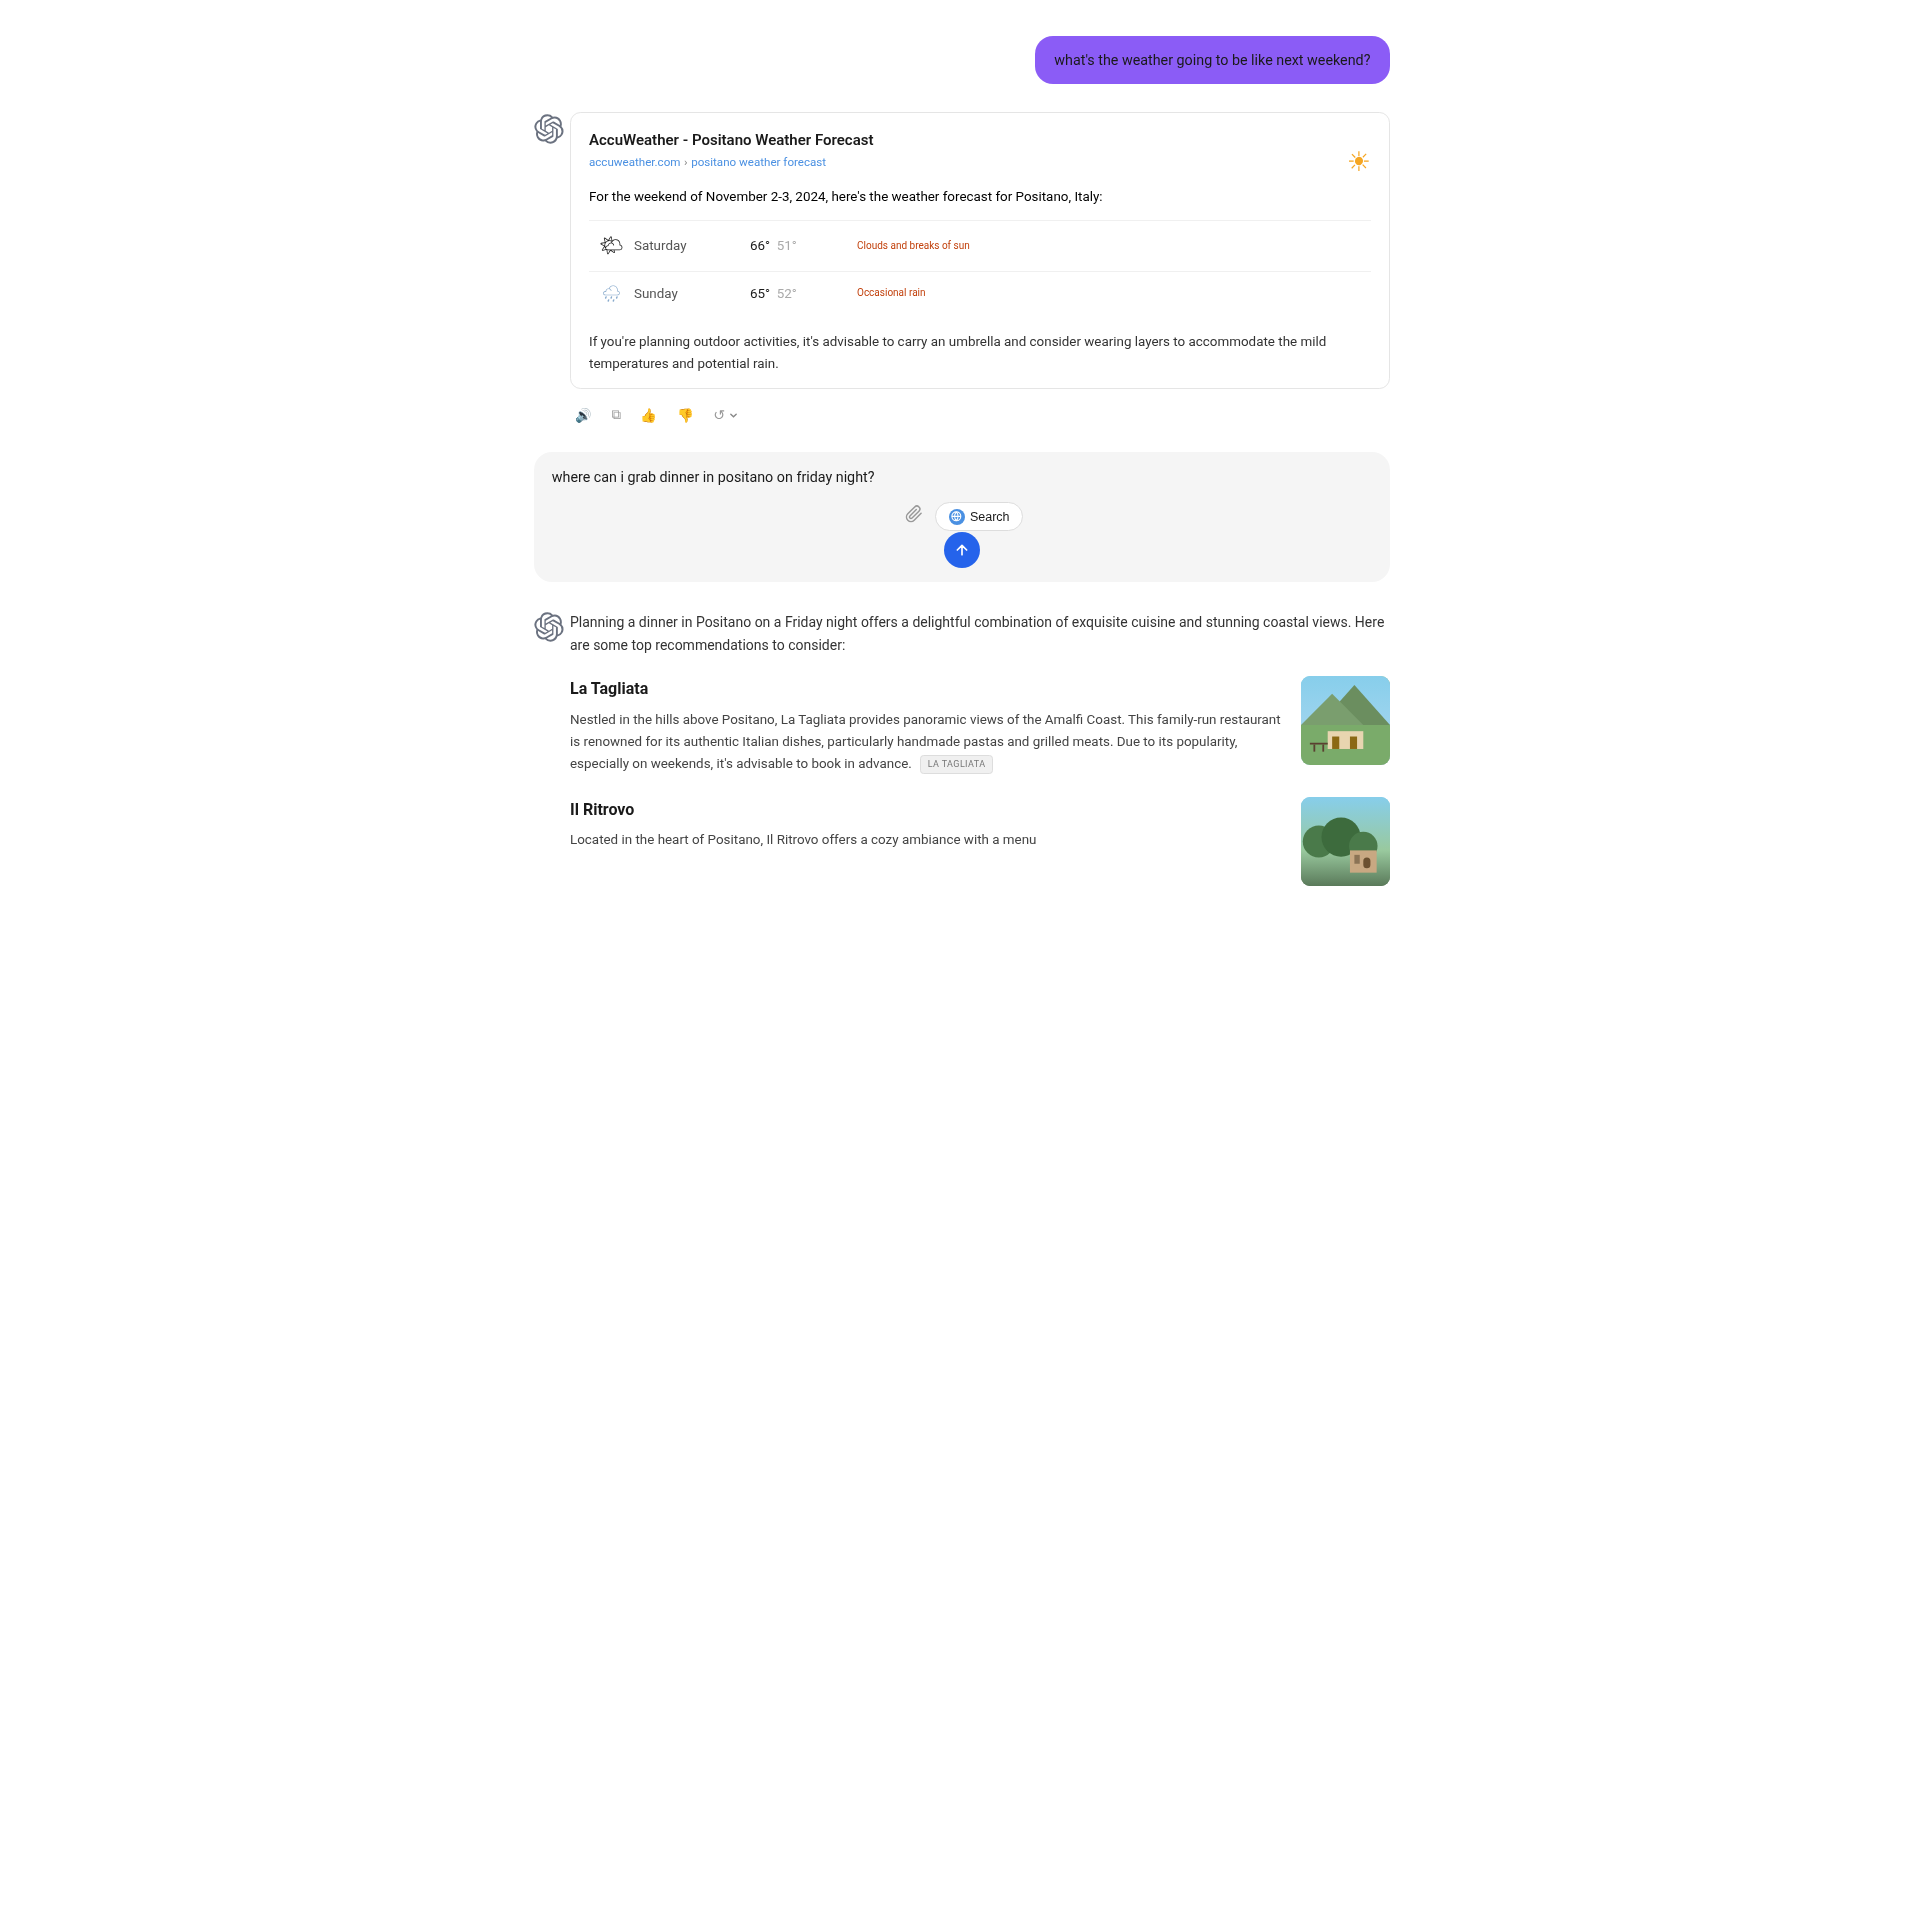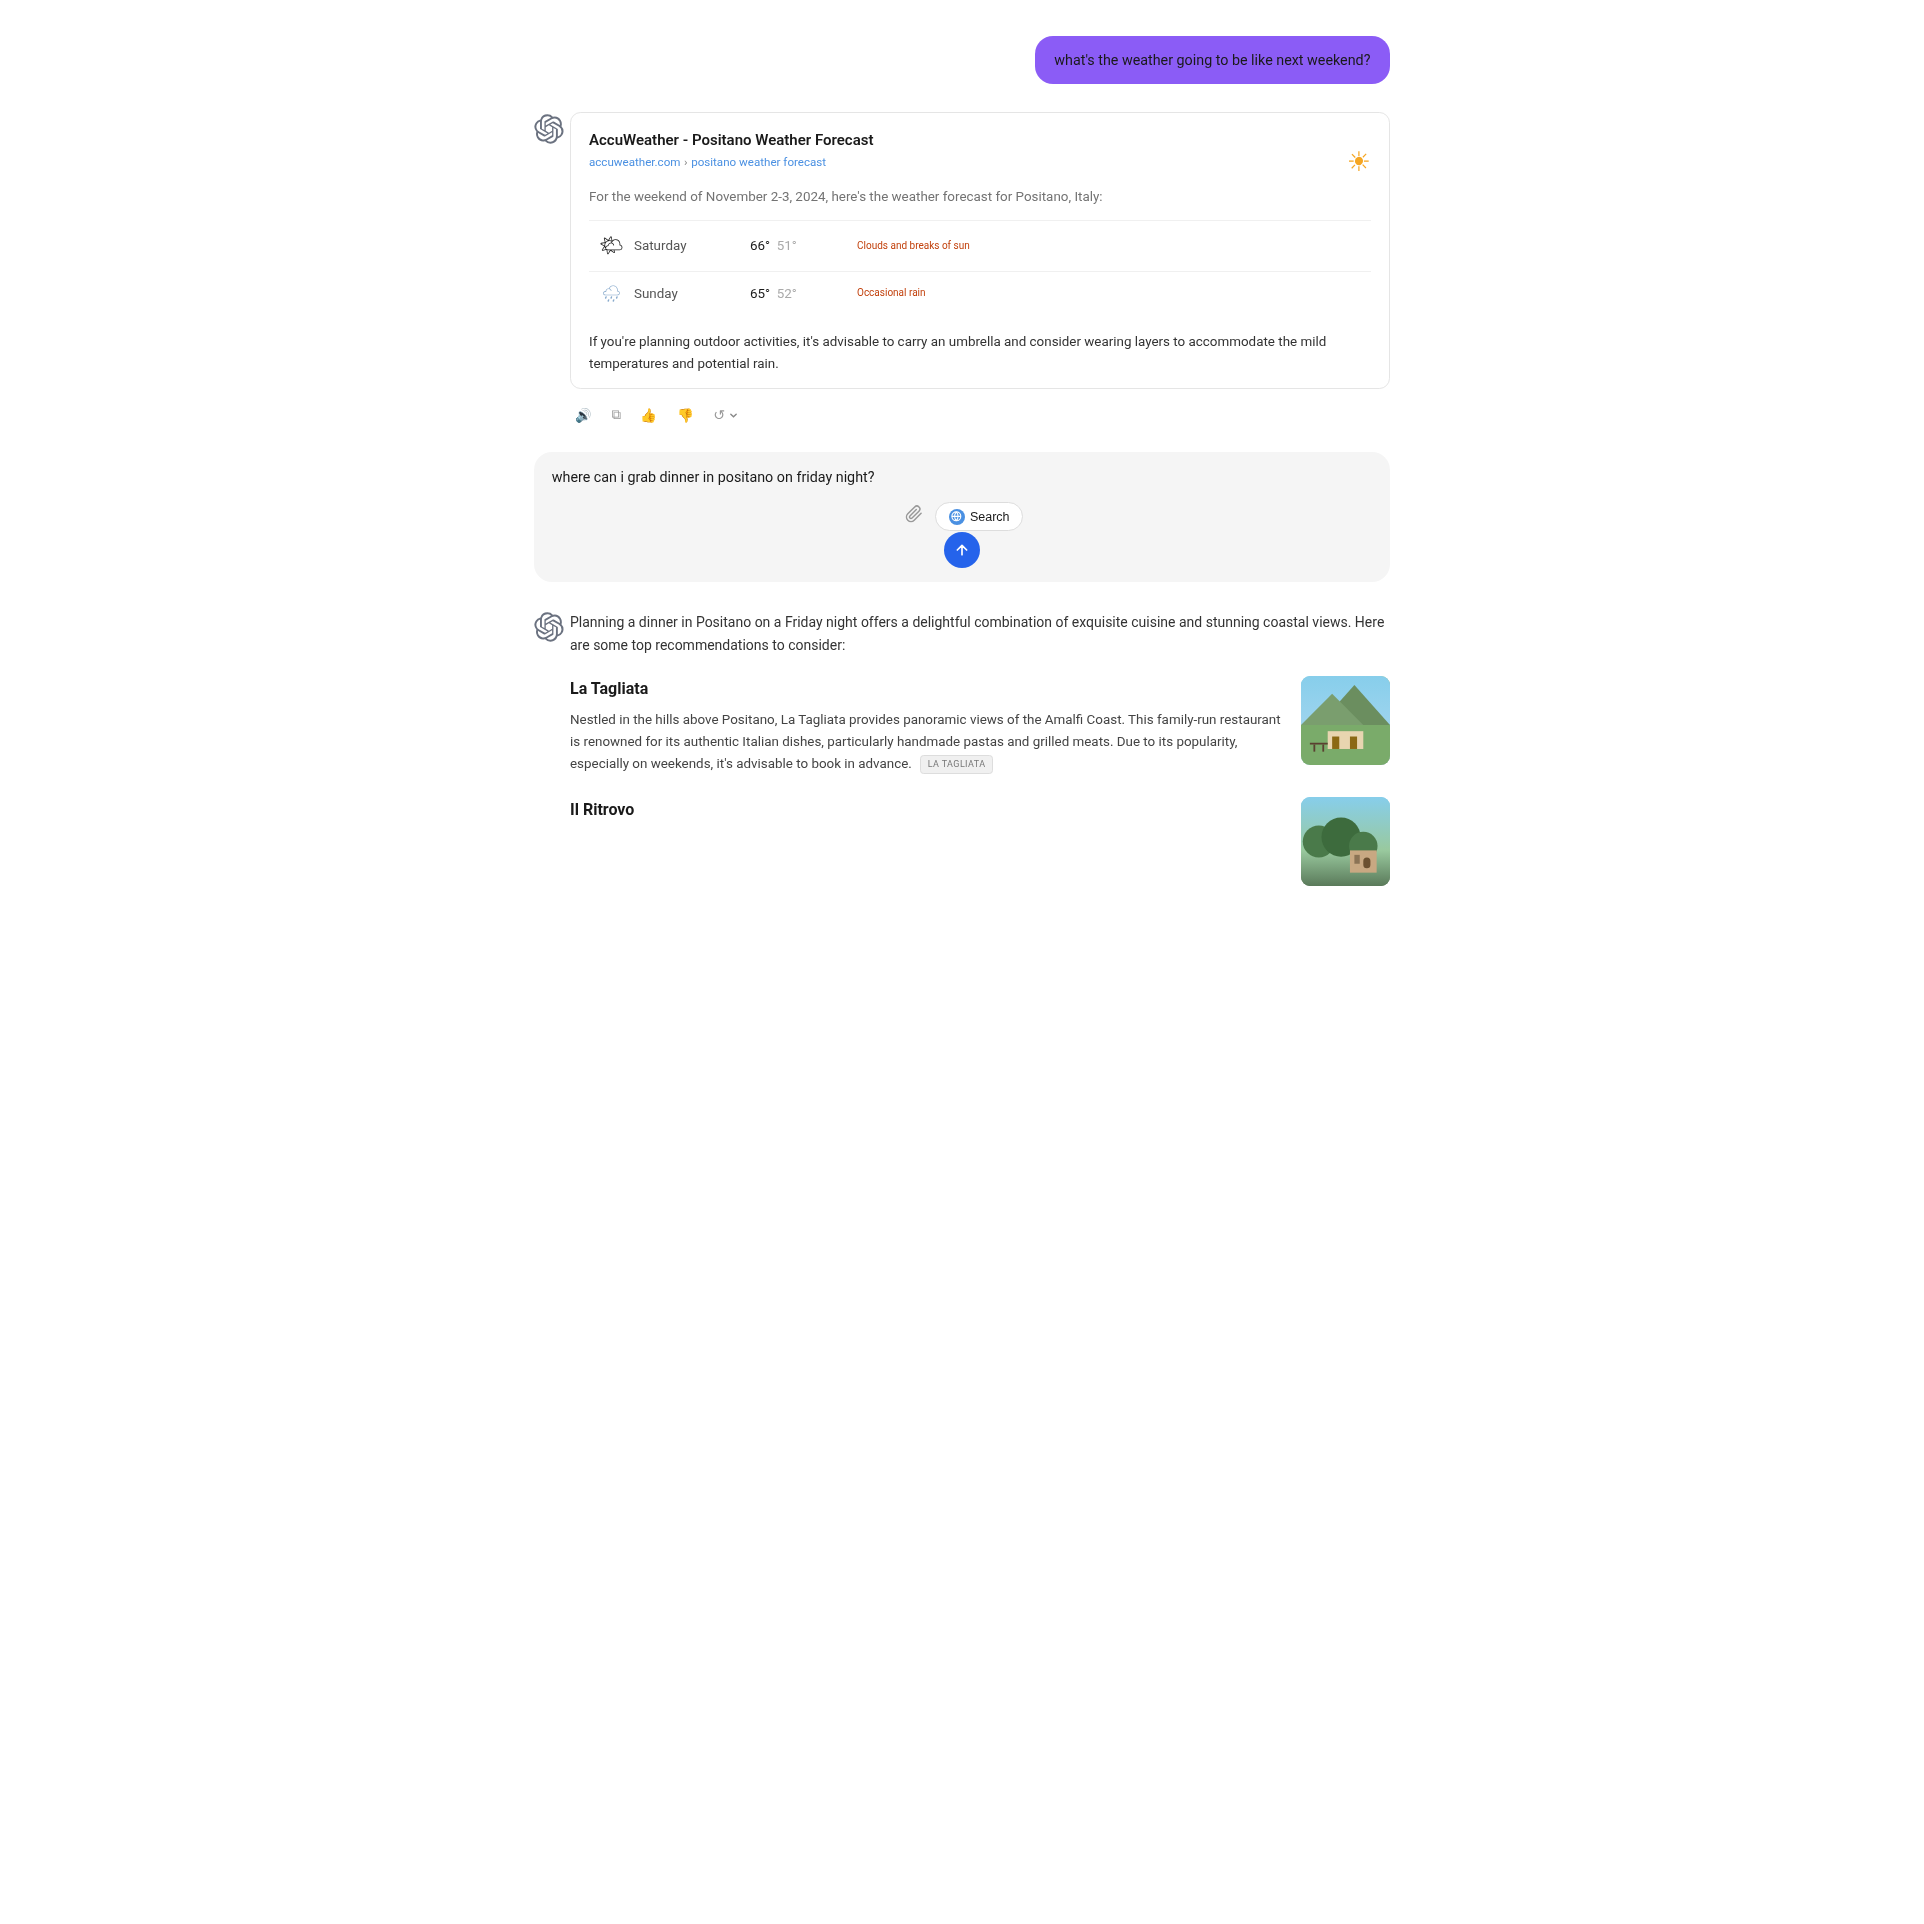--- a/index.html
+++ b/index.html
@@ -77,21 +77,21 @@
       position: relative;
     }
     .weather-sun-icon {
       position: absolute;
       top: -53px;
       right: 18px;
       font-size: 25px;
     }
     .weather-intro {
       font-size: 13.4px;
-      color: #737373;
+      color: #000000;
       margin-bottom: 12.5px;
     }
     .weather-row {
       display: flex;
       align-items: center;
       padding: 9px 0;
       border-top: 0.9px solid #f0f0f0;
       gap: 0;
     }
     .weather-icon-cell {
@@ -425,20 +425,21 @@
           <rect x="10" y="75" width="20" height="2" fill="#5a4030"></rect>
           <rect x="14" y="77" width="2" height="8" fill="#5a4030"></rect>
           <rect x="24" y="77" width="2" height="8" fill="#5a4030"></rect>
         </svg>
       </div>
     </div>
 
     <div class="restaurant-entry">
       <div class="restaurant-text">
         <div class="restaurant-name">Il Ritrovo</div>
+        <div class="restaurant-desc">Located in the heart of Positano, Il Ritrovo offers a cozy ambiance with a menu</div>
       </div>
       <div class="restaurant-image-placeholder2">
         <svg width="89" height="89" viewBox="0 0 100 100" xmlns="http://www.w3.org/2000/svg">
           <defs>
             <linearGradient id="sky2" x1="0" y1="0" x2="0" y2="1">
               <stop offset="0%" stop-color="#87ceeb"></stop>
               <stop offset="60%" stop-color="#99c99e"></stop>
               <stop offset="100%" stop-color="#5a7a5a"></stop>
             </linearGradient>
           </defs>

